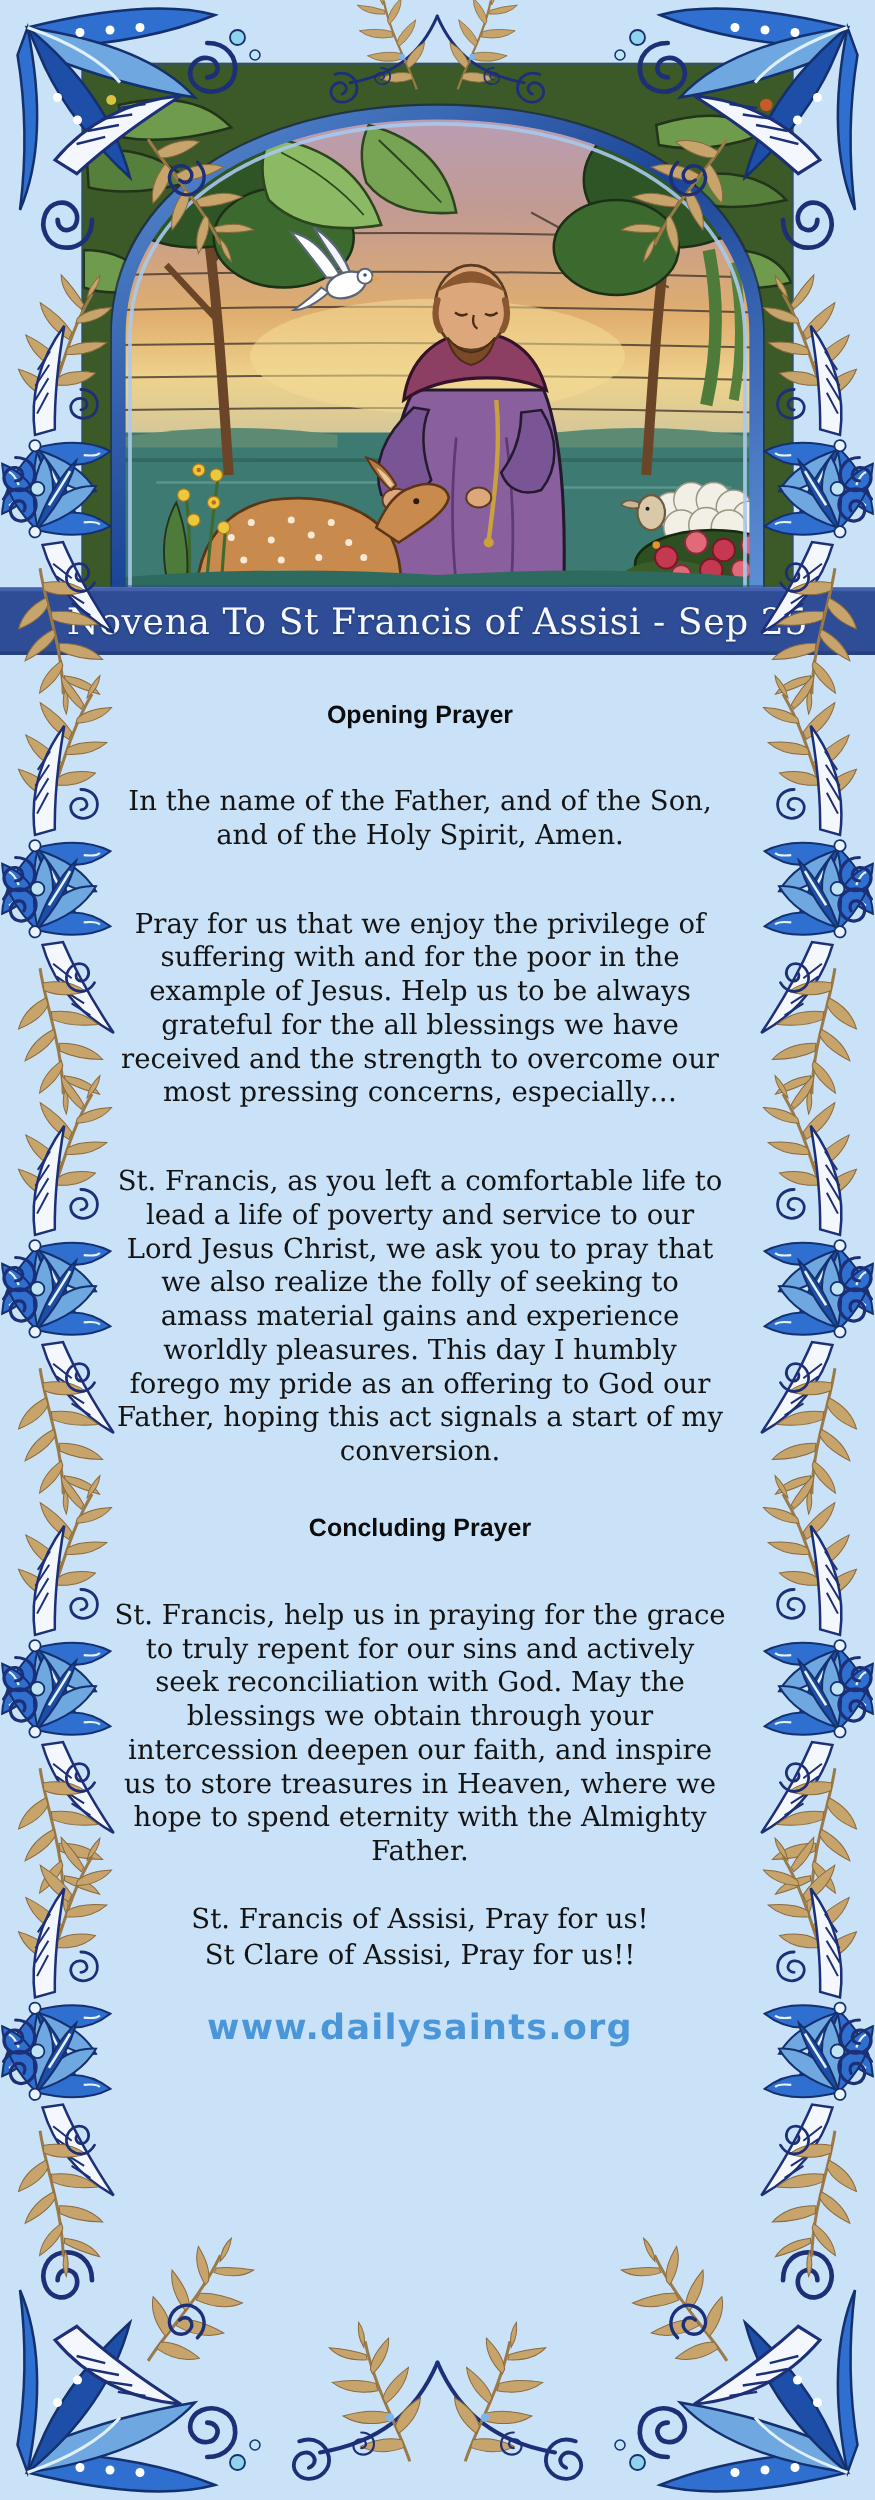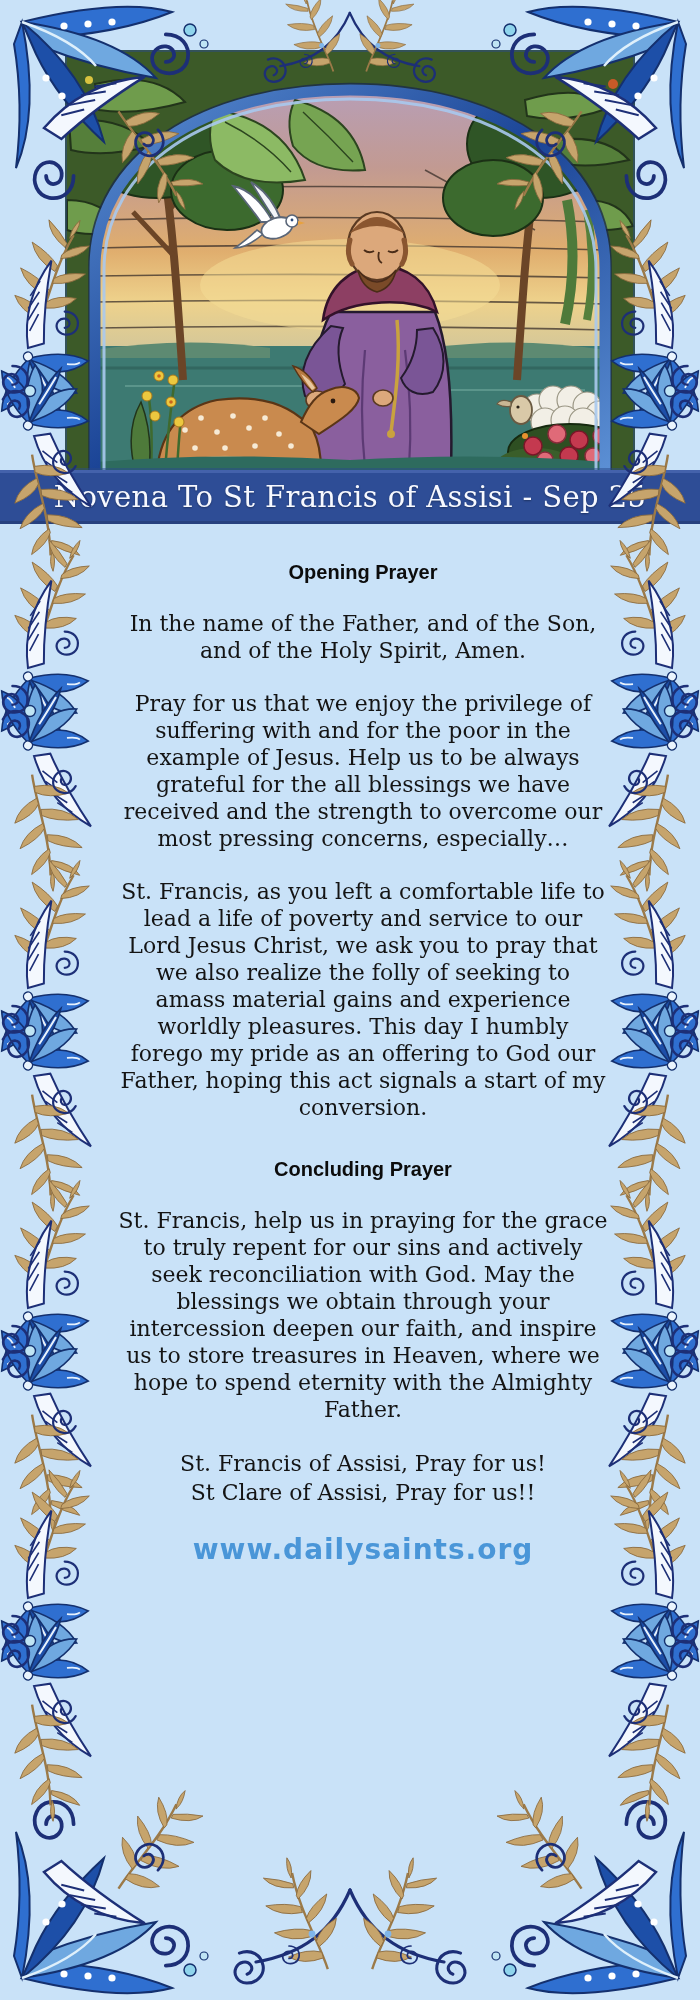--- a/index.html
+++ b/index.html
@@ -12,28 +12,28 @@
   .banner{
     position:absolute;left:0;top:470px;width:700px;height:54px;z-index:2;
     background:#2e4d96;border-top:3px solid #4462ab;border-bottom:3px solid #27417f;
     box-sizing:border-box;display:flex;align-items:center;justify-content:center;
   }
   .banner-title{
     color:#f7f9ff;font:400 29px/1 "DejaVu Serif","Liberation Serif",serif;
     letter-spacing:.4px;text-shadow:0 1px 2px rgba(0,0,0,.35);white-space:nowrap;
   }
   .content{
-    position:absolute;top:524px;left:118px;width:490px;z-index:2;
+    position:absolute;top:524px;left:91px;width:490px;z-index:2;
     text-align:center;color:#141414;
   }
   .section-heading{
     font:700 20px/24px "Liberation Sans","DejaVu Sans",sans-serif;
     color:#0c0c0c;margin:36px 0 0;
   }
-  .para{font:400 22px/27px "DejaVu Serif","Liberation Serif",serif;margin:26px 0 0;}
+  .para{font:400 22px/27px "DejaVu Serif","Liberation Serif",serif;margin:44px 0 0;}
   .closing-line{font:400 22px/29px "DejaVu Serif","Liberation Serif",serif;}
   .closing-block{margin-top:26px;}
   .site-url{
     margin-top:26px;display:inline-block;
     font:700 28px/34px "DejaVu Sans","Liberation Sans",sans-serif;
     color:#4a96d8;letter-spacing:1px;text-decoration:none;
   }
   .ornaments{position:absolute;left:0;top:0;z-index:3;pointer-events:none;}
 </style>
 </head>

